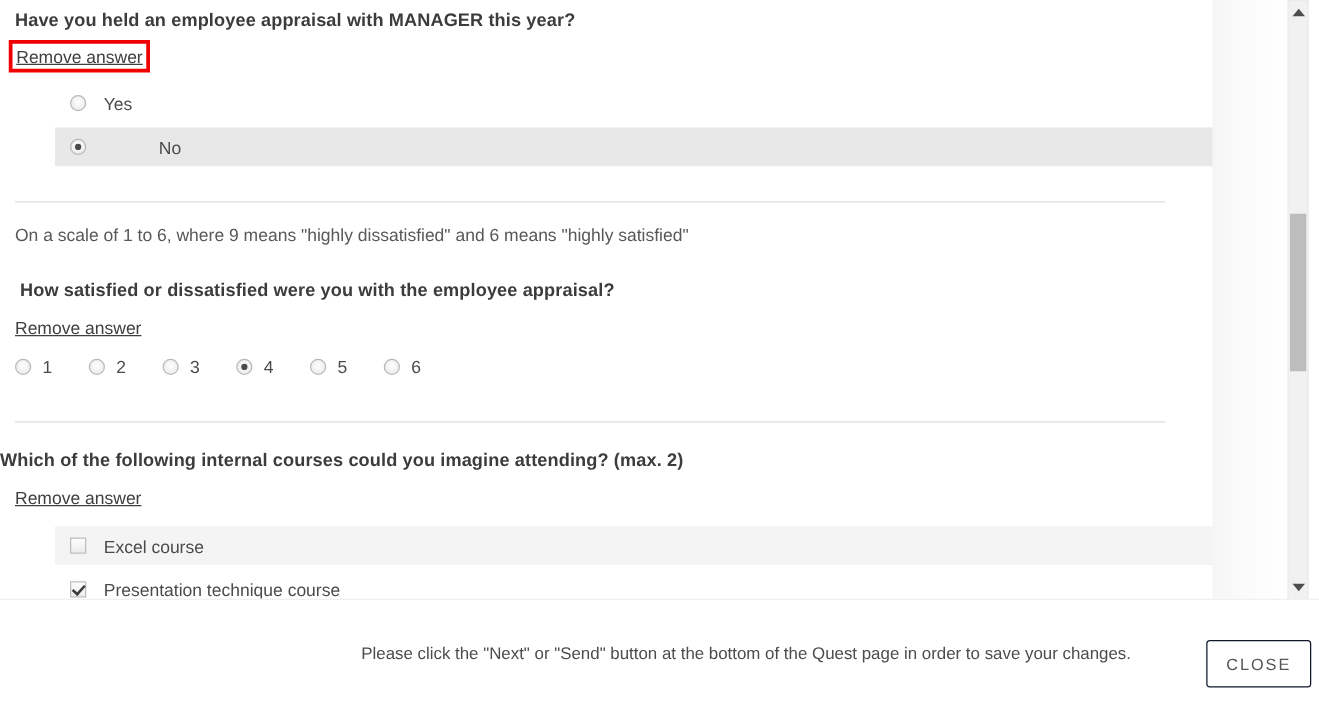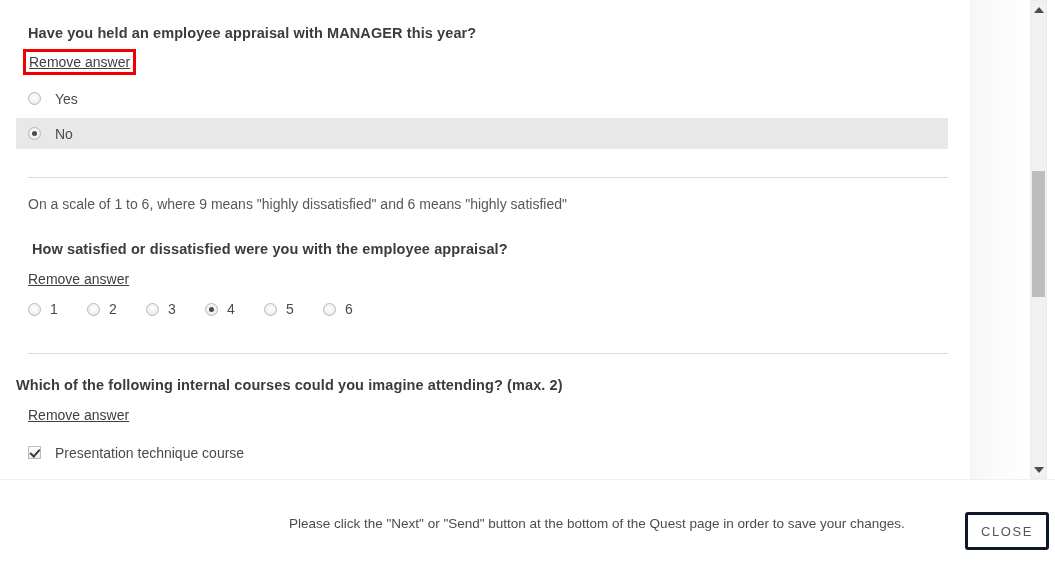--- a/index.html
+++ b/index.html
@@ -22,21 +22,21 @@
     position: absolute;
     left: 0; top: 0;
     width: 1030px;
     height: 479px;
     background: #ffffff;
     overflow: hidden;
   }
   .content {
     position: relative;
     width: 1002px;
-    padding: 16px;
+    padding: 0;
   }
 
   
   .panel-edge-shade {
     position: absolute;
     left: 970px; top: 0;
     width: 60px; height: 479px;
     background: linear-gradient(to right, #f6f6f6 0%, #fbfbfb 45%, #ffffff 100%);
     pointer-events: none;
   }
@@ -70,20 +70,21 @@
 
   
   .opt-row {
     position: relative;
     width: 932px;
     height: 31px;
     display: flex;
     align-items: center;
     padding-left: 12px;
     background: #ffffff;
+    margin-left: 44px;
   }
   .opt-row.shade-dark  { background: #e8e8e8; }
   .opt-row.shade-light { background: #f4f4f4; }
 
   .opt-label {
     font-size: 14px;
     color: #4b4b4b;
     margin-left: 14px;
     white-space: nowrap;
   }
@@ -199,21 +200,21 @@
     font-size: 13.5px;
     color: #4c4c4c;
     white-space: nowrap;
   }
   .close-btn {
     position: absolute;
     right: 6px;
     top: 512px;
     width: 84px;
     height: 38px;
-    border: 3px solid #0f172a;
+    border: 1px solid #0f172a;
     border-radius: 3px;
     background: #ffffff;
     color: #555555;
     font-size: 13px;
     letter-spacing: 1.6px;
     display: flex;
     align-items: center;
     justify-content: center;
     cursor: pointer;
     font-family: "Liberation Sans", sans-serif;
@@ -232,21 +233,21 @@
 
         <div style="margin-left:12px; margin-top:12px;">
           <span class="remove-link highlighted">Remove answer</span>
         </div>
 
         <div style="margin-top:12px;">
           <div class="opt-row">
             <span class="radio"></span>
             <span class="opt-label">Yes</span>
           </div>
-          <div class="opt-row shade-dark" style="margin-top:4px;">
+          <div class="opt-row shade-dark" style="margin-top:4px;gap:44px;">
             <span class="radio checked"></span>
             <span class="opt-label">No</span>
           </div>
         </div>
       </div>
 
       <div class="divider" style="margin-top:28px;"></div>
 
       <div class="question-block" style="padding-top:18px;">
         <div class="q-intro" style="margin-left:12px;">On a scale of 1 to 6, where 9 means "highly dissatisfied" and 6 means "highly satisfied"</div>
@@ -288,20 +289,24 @@
       <div class="divider" style="margin-top:36px;"></div>
 
       <div class="question-block" style="padding-top:23px;">
         <div class="q-title" style="">Which of the following internal courses could you imagine attending? (max. 2)</div>
 
         <div style="margin-left:12px; margin-top:13px;">
           <span class="remove-link">Remove answer</span>
         </div>
 
         <div style="margin-top:13px;">
+          <div class="opt-row shade-light">
+            <span class="checkbox"></span>
+            <span class="opt-label">Excel course</span>
+          </div>
           <div class="opt-row" style="margin-top:4px;align-items:center;">
             <span class="checkbox checked"></span>
             <span class="opt-label">Presentation technique course</span>
           </div>
 
         </div>
       </div>
 
     </div>
 

